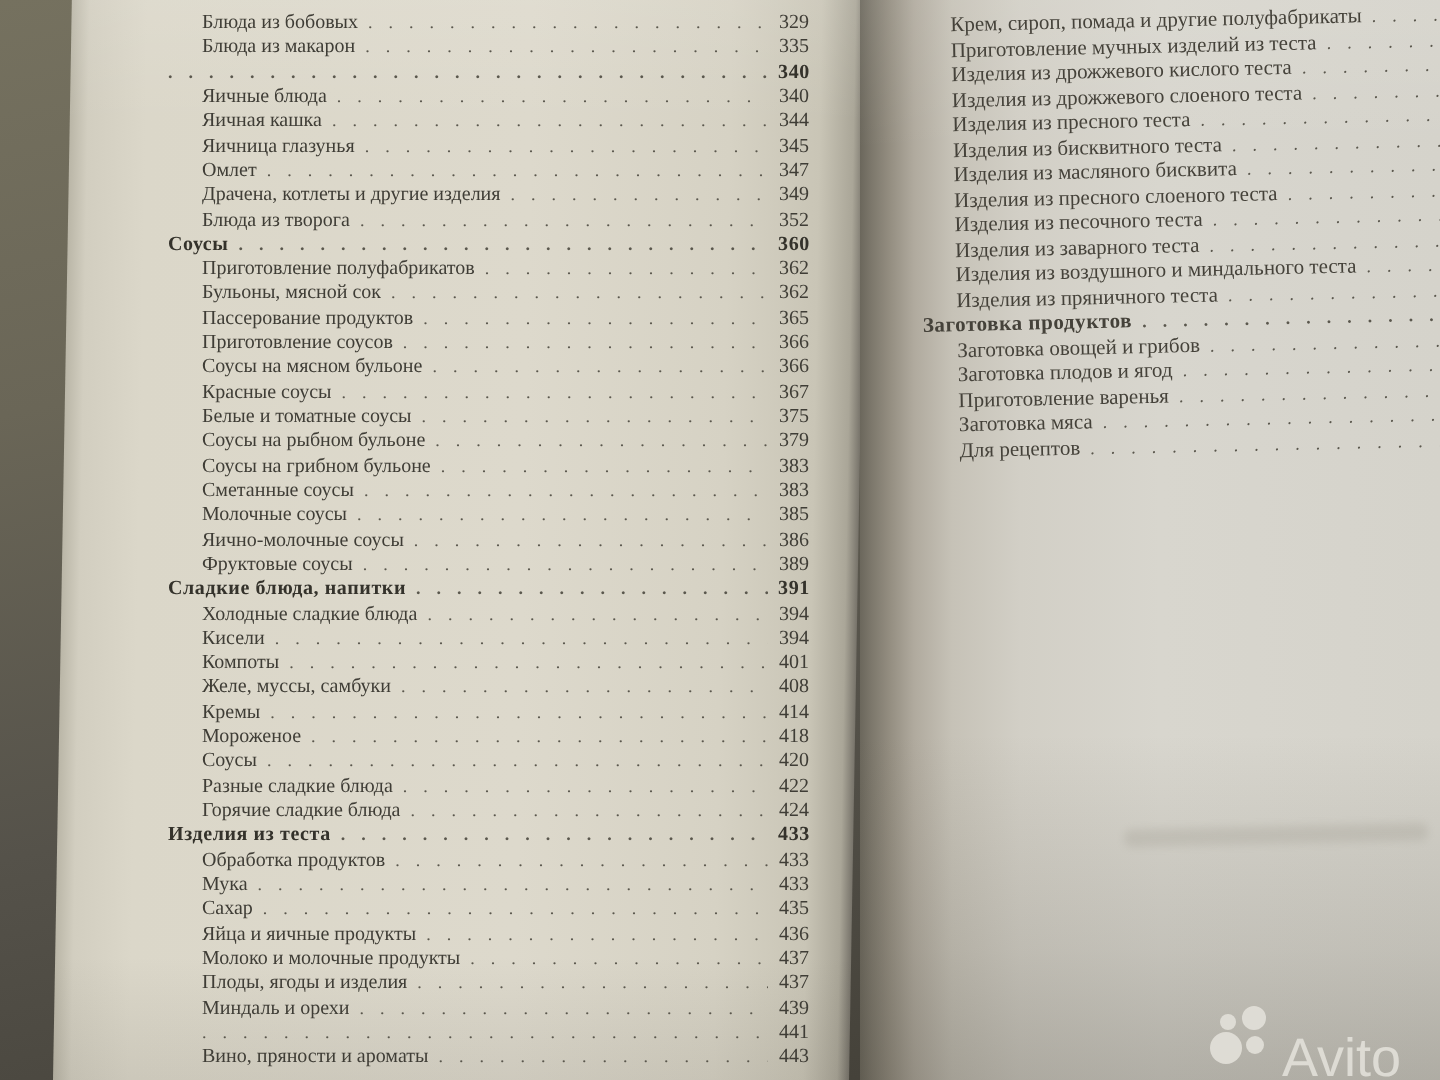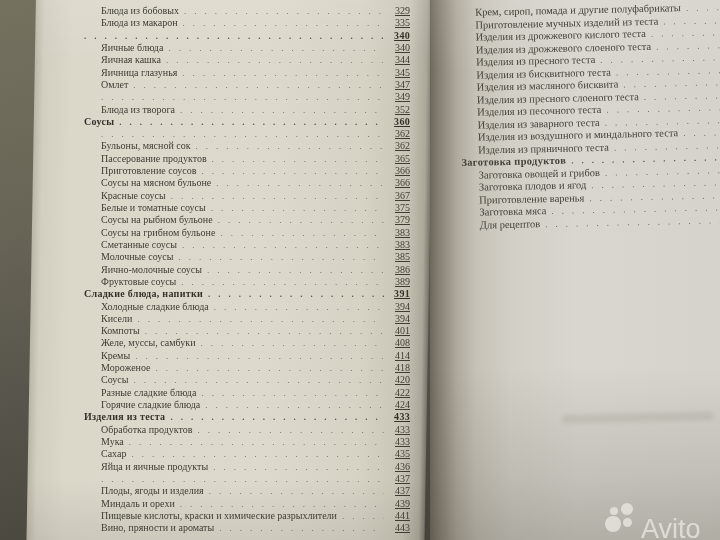--- a/index.html
+++ b/index.html
@@ -41,21 +41,21 @@
     font-size:10px; color:#3f3d36;
   }
   #right-toc .toc-row { height:12.5px; line-height:12.5px; font-size:10.5px; color:#45423a; }
   .toc-row.bold { font-weight:bold; color:#34322b; letter-spacing:0.3px; }
   .toc-row.lvl1 { padding-left:17px; }
   .toc-label { flex:0 0 auto; padding-right:5px; }
   .toc-dots {
     flex:1 1 auto; overflow:hidden; height:12px;
     color:#5a574d; letter-spacing:8px; font-size:9px;
   }
-  .toc-page { flex:0 0 auto; width:26px; text-align:right;text-decoration:underline; }
+  .toc-page { flex:0 0 auto; width:26px; text-align:center; }
   
   .ghost {
     position:absolute; left:562px; top:413px; width:152px; height:9px; z-index:2;
     background:#7c7769; opacity:0.16; filter:blur(2px);
     transform:rotate(-1.3deg); border-radius:4px;
   }
   
   .watermark {
     position:absolute; left:604px; top:490px; z-index:5;
     display:flex; align-items:center; opacity:0.88;
@@ -107,34 +107,36 @@
         <span class="toc-label">Яичница глазунья</span>
         <span class="toc-dots">............................................................</span>
         <span class="toc-page">345</span>
       </div>
       <div class="toc-row lvl1">
         <span class="toc-label">Омлет</span>
         <span class="toc-dots">............................................................</span>
         <span class="toc-page">347</span>
       </div>
       <div class="toc-row lvl1">
+        <span class="toc-label">Драчена, котлеты и другие изделия</span>
         <span class="toc-dots">............................................................</span>
         <span class="toc-page">349</span>
       </div>
       <div class="toc-row lvl1">
         <span class="toc-label">Блюда из творога</span>
         <span class="toc-dots">............................................................</span>
         <span class="toc-page">352</span>
       </div>
       <div class="toc-row bold lvl0">
         <span class="toc-label">Соусы</span>
         <span class="toc-dots">............................................................</span>
         <span class="toc-page">360</span>
       </div>
       <div class="toc-row lvl1">
+        <span class="toc-label">Приготовление полуфабрикатов</span>
         <span class="toc-dots">............................................................</span>
         <span class="toc-page">362</span>
       </div>
       <div class="toc-row lvl1">
         <span class="toc-label">Бульоны, мясной сок</span>
         <span class="toc-dots">............................................................</span>
         <span class="toc-page">362</span>
       </div>
       <div class="toc-row lvl1">
         <span class="toc-label">Пассерование продуктов</span>
@@ -260,35 +262,35 @@
         <span class="toc-label">Сахар</span>
         <span class="toc-dots">............................................................</span>
         <span class="toc-page">435</span>
       </div>
       <div class="toc-row lvl1">
         <span class="toc-label">Яйца и яичные продукты</span>
         <span class="toc-dots">............................................................</span>
         <span class="toc-page">436</span>
       </div>
       <div class="toc-row lvl1">
+        <span class="toc-label">Молоко и молочные продукты</span>
         <span class="toc-dots">............................................................</span>
         <span class="toc-page">437</span>
       </div>
       <div class="toc-row lvl1">
         <span class="toc-label">Плоды, ягоды и изделия</span>
         <span class="toc-dots">............................................................</span>
         <span class="toc-page">437</span>
       </div>
       <div class="toc-row lvl1">
         <span class="toc-label">Миндаль и орехи</span>
         <span class="toc-dots">............................................................</span>
         <span class="toc-page">439</span>
       </div>
       <div class="toc-row lvl1">
-        <span class="toc-label">Пищевые кислоты, краски и химические разрыхлители</span>
         <span class="toc-dots">............................................................</span>
         <span class="toc-page">441</span>
       </div>
       <div class="toc-row lvl1">
         <span class="toc-label">Вино, пряности и ароматы</span>
         <span class="toc-dots">............................................................</span>
         <span class="toc-page">443</span>
       </div>
     </div>
   <div class="toc" id="right-toc">

